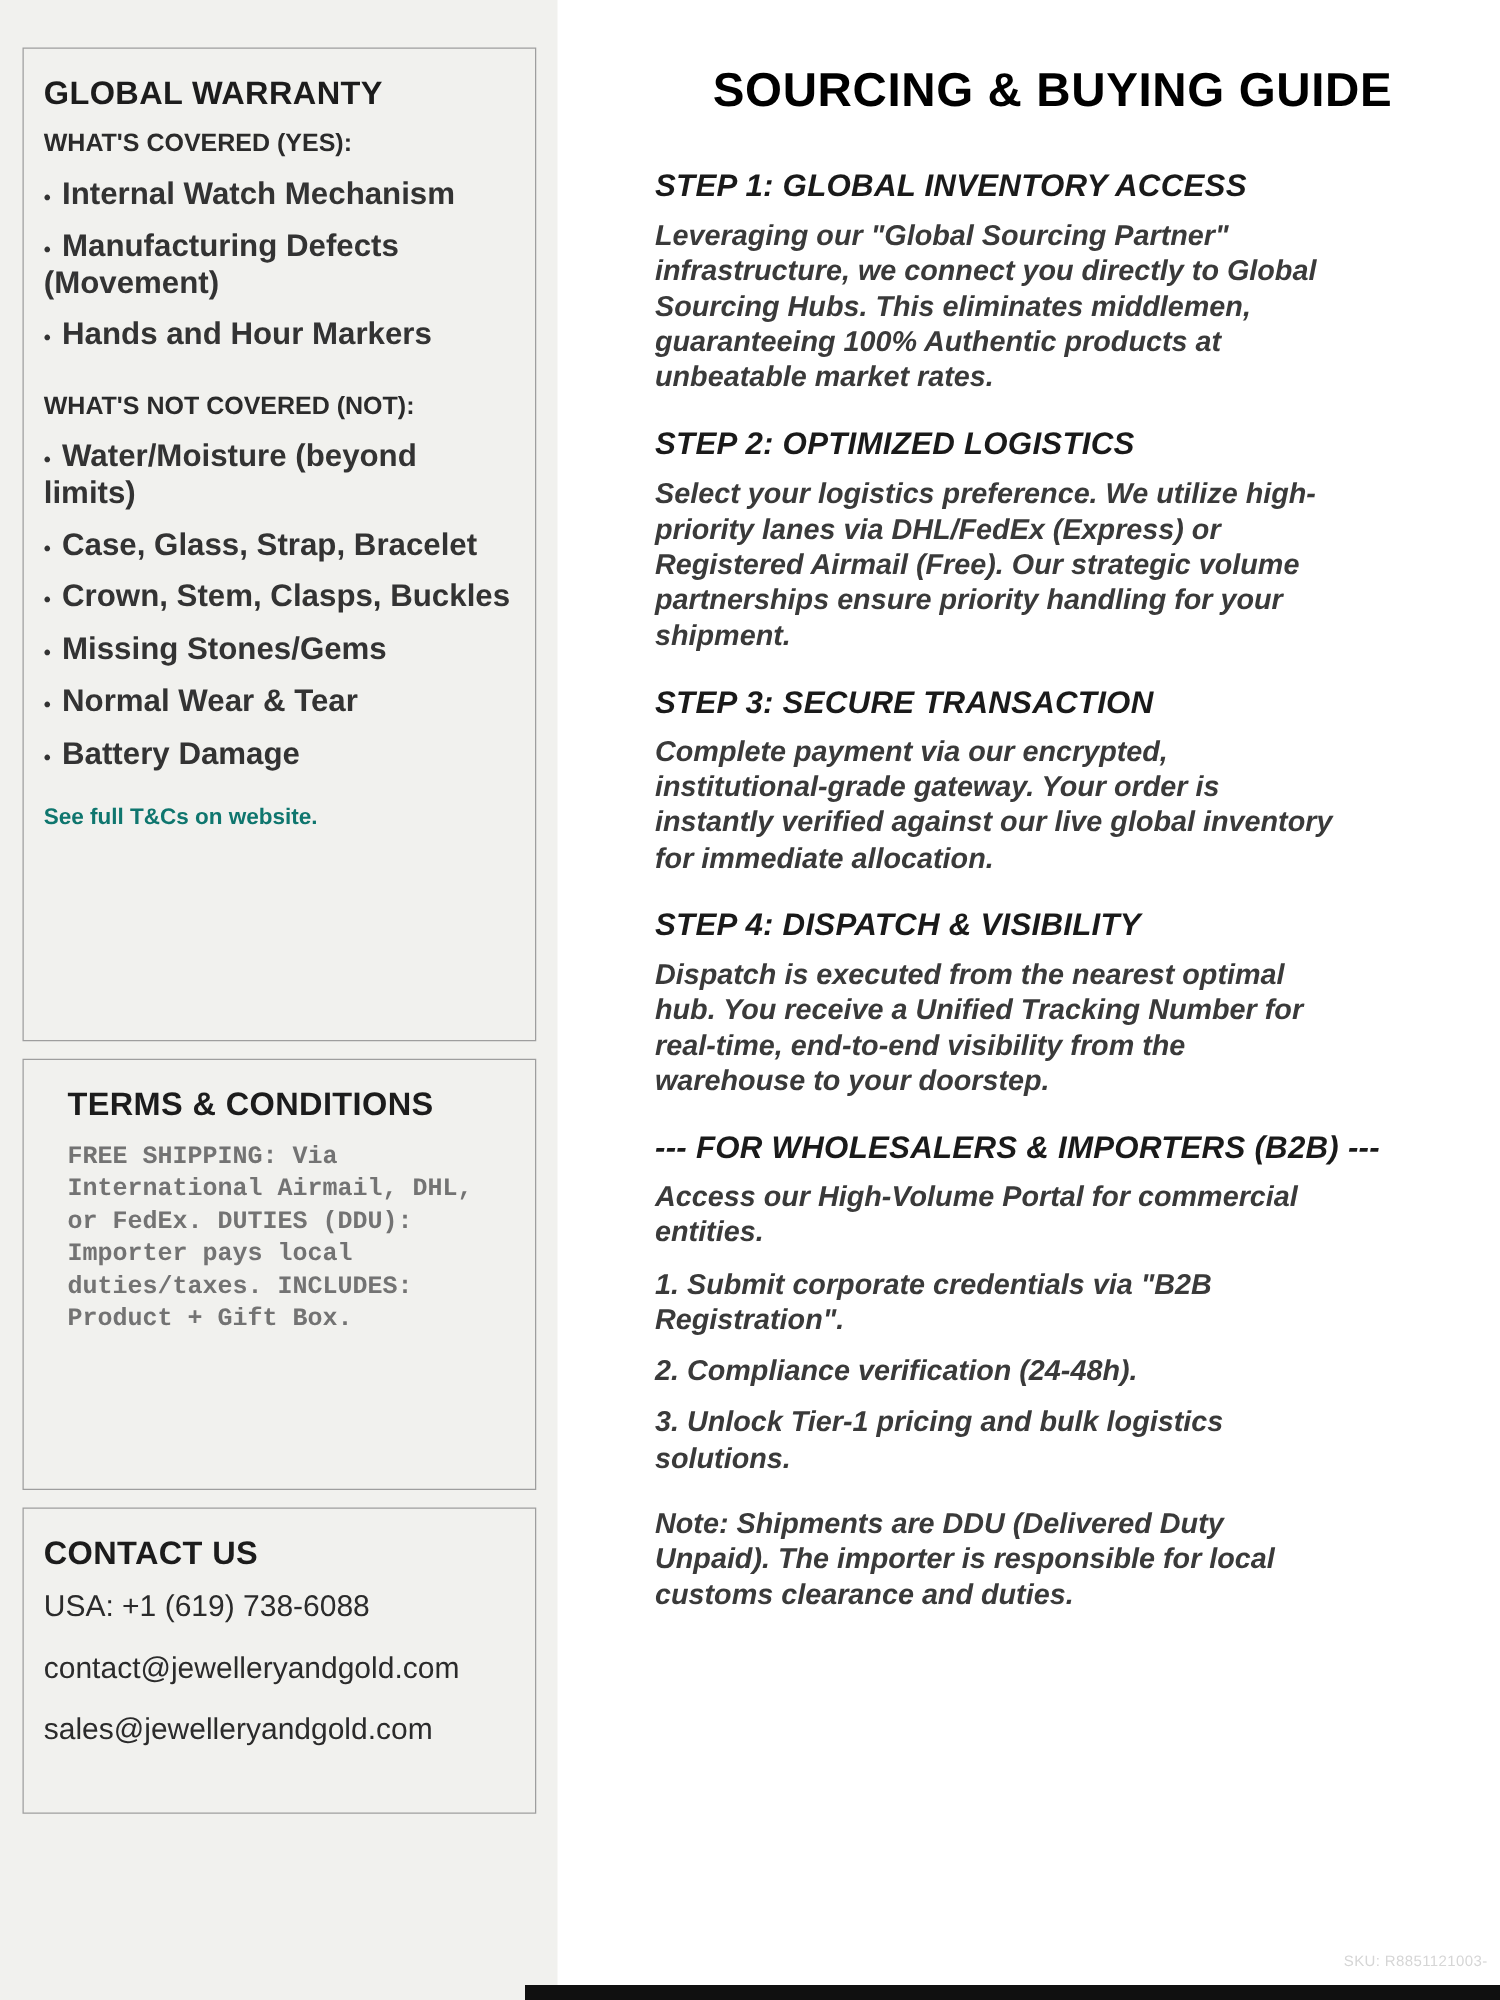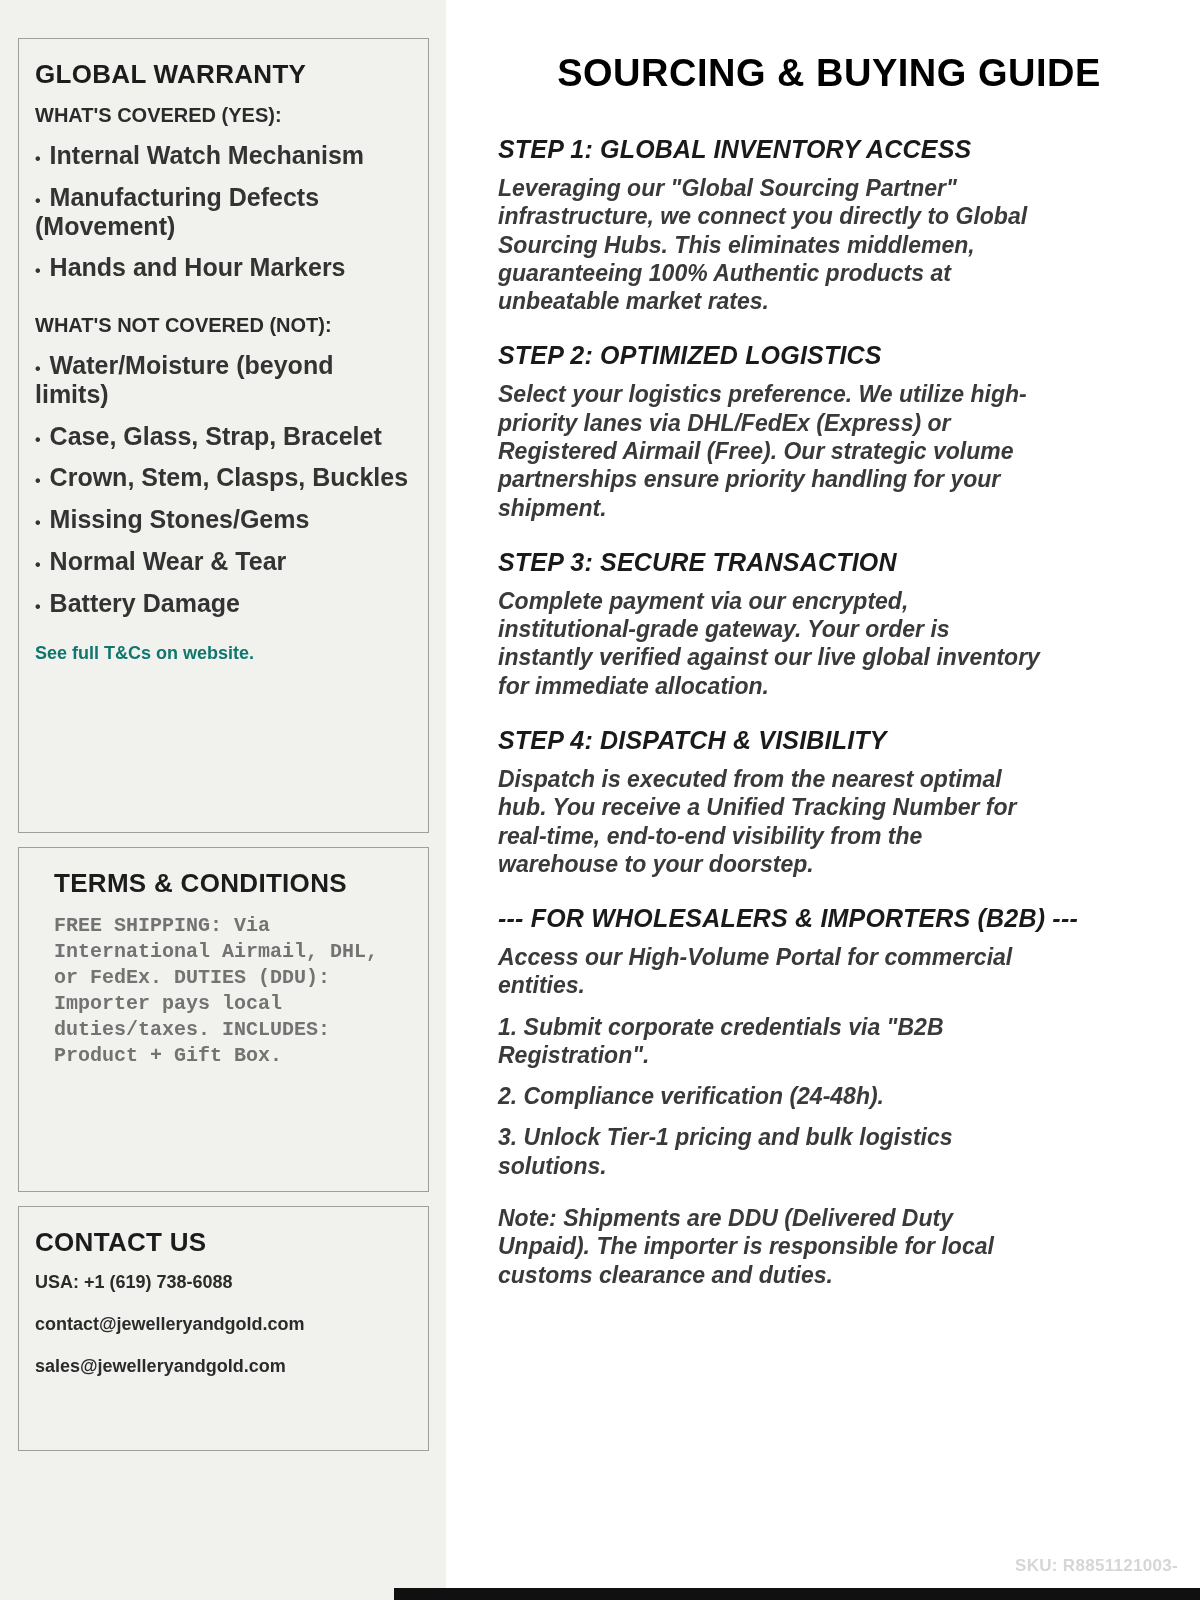--- a/index.html
+++ b/index.html
@@ -8,20 +8,21 @@
     font-family: "Liberation Sans", "DejaVu Sans", sans-serif;
     background: #ffffff;
     color: #333;
   }
   .page {
     position: relative;
     width: 1200px;
     height: 1600px;
     display: flex;
     overflow: hidden;
+    gap: 26px;
   }
 
   
   .sidebar {
     width: 446px;
     height: 100%;
     flex-shrink: 0;
     background: #f1f1ee;
     padding: 38px 17px 0 18px;
   }
@@ -69,22 +70,22 @@
     margin-top: 26px;
   }
   .terms-body {
     font-size: 20px;
     font-weight: bold;
     color: #737373;
     line-height: 1.3;
     font-family: Liberation Mono, monospace;
   }
   .contact-line {
-    font-size: 18px;
-    font-weight: bold;
+    font-size: 24px;
+    font-weight: normal;
     color: #2b2b2b;
     margin-bottom: 21px;
   }
 
   
   .main {
     flex: 1;
     position: relative;
     background: #ffffff;
     padding: 52px 40px 0 52px;
@@ -110,24 +111,24 @@
     font-weight: 600;
     color: #3a3a3a;
     line-height: 1.23;
     max-width: 545px;
     margin-bottom: 13px;
   }
   .section p.note { margin-top: 24px; }
 
   .sku {
     position: absolute;
-    right: 22px;
+    right: 10px;
     bottom: 24px;
-    font-size: 17px;
-    font-weight: bold;
+    font-size: 12px;
+    font-weight: normal;
     color: #d6d6d6;
     letter-spacing: 0.3px;
   }
   .bottom-bar {
     position: absolute;
     left: -52px;
     right: -40px;
     bottom: 0;
     height: 12px;
     background: #101010;

